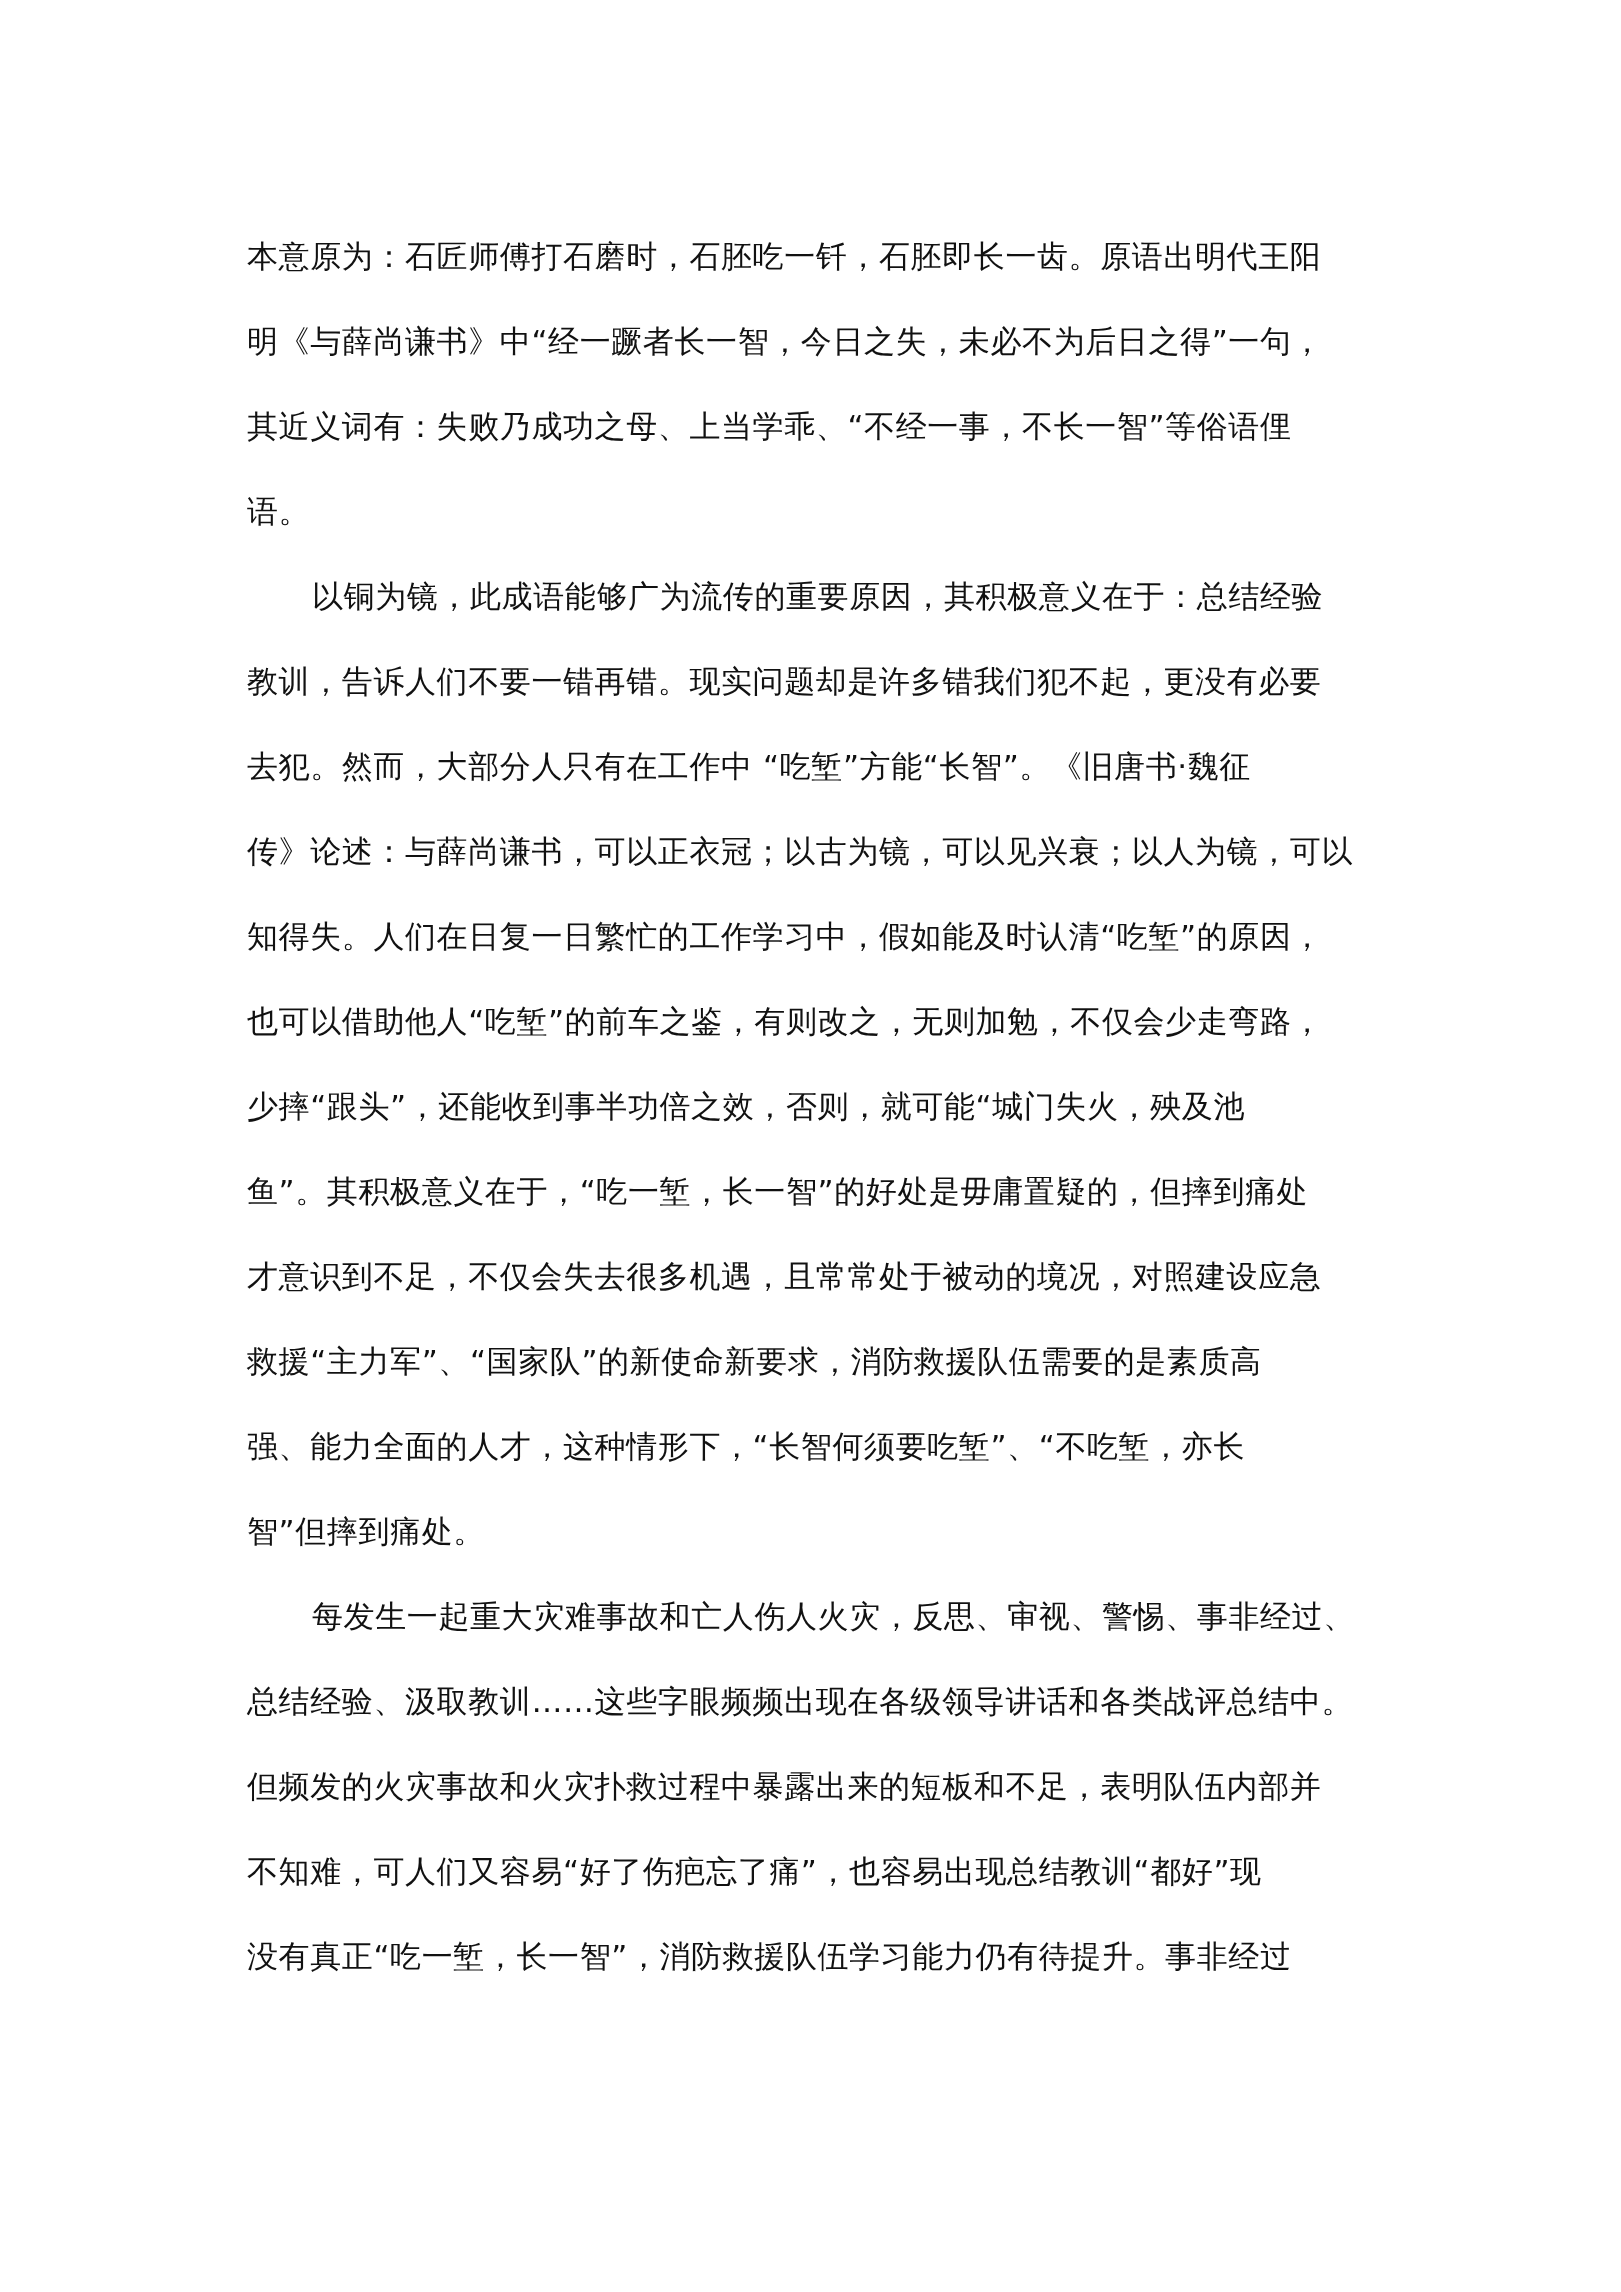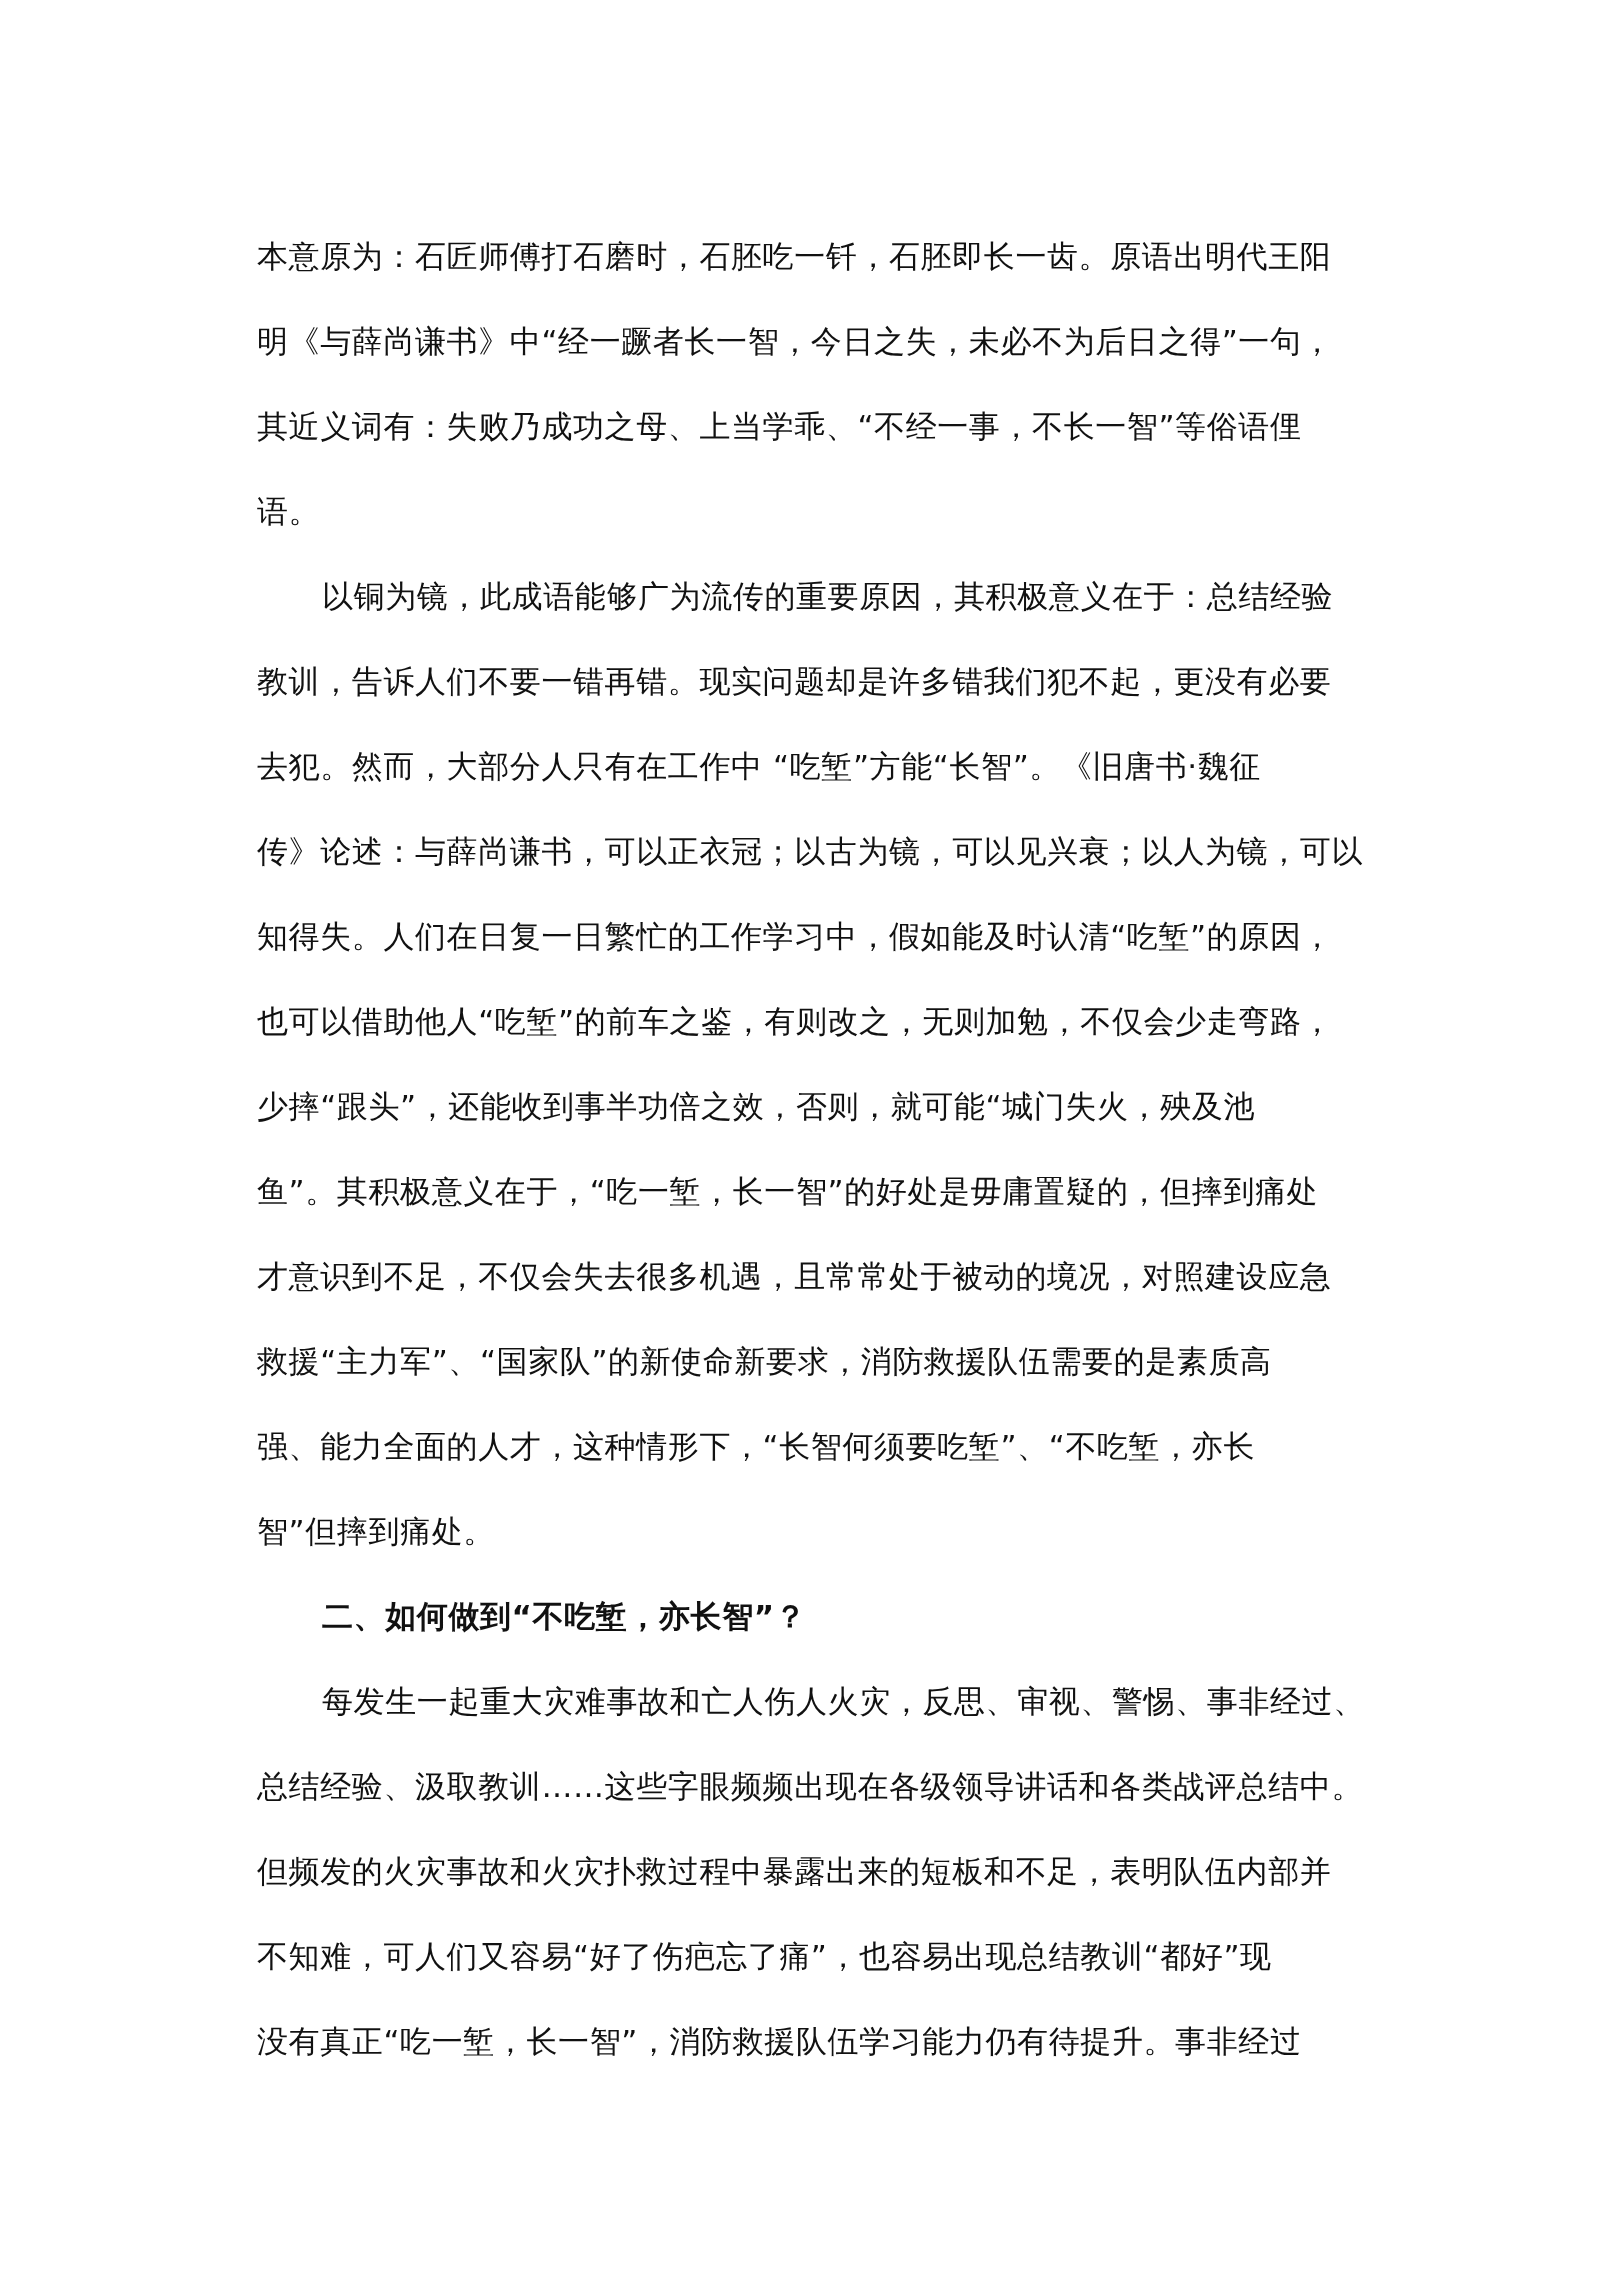--- a/index.html
+++ b/index.html
@@ -29,21 +29,20 @@
       top: 235px;
       width: 1117px;
     }
     .line {
       display: block;
       height: 85px;
       line-height: 43px;
       font-size: 31px;
       white-space: nowrap;
       letter-spacing: 0.6px;
-      margin-left: 10px;
     }
     .line.indent {
       padding-left: 65px;
     }
     .line.heading {
       font-weight: bold;
     }
   </style>
 </head>
 <body>
@@ -66,23 +65,20 @@
       <span class="line">知得失。人们在日复一日繁忙的工作学习中，假如能及时认清“吃堑”的原因，</span>
       <span class="line">也可以借助他人“吃堑”的前车之鉴，有则改之，无则加勉，不仅会少走弯路，</span>
       <span class="line">少摔“跟头”，还能收到事半功倍之效，否则，就可能“城门失火，殃及池</span>
       <span class="line">鱼”。其积极意义在于，“吃一堑，长一智”的好处是毋庸置疑的，但摔到痛处</span>
       <span class="line">才意识到不足，不仅会失去很多机遇，且常常处于被动的境况，对照建设应急</span>
       <span class="line">救援“主力军”、“国家队”的新使命新要求，消防救援队伍需要的是素质高</span>
       <span class="line">强、能力全面的人才，这种情形下，“长智何须要吃堑”、“不吃堑，亦长</span>
       <span class="line">智”但摔到痛处。</span>
     </div>
 
-    <div>
-      <span class="line indent heading">二、如何做到“不吃堑，亦长智”？</span>
-    </div>
 
     <div>
       <span class="line indent">每发生一起重大灾难事故和亡人伤人火灾，反思、审视、警惕、事非经过、</span>
       <span class="line">总结经验、汲取教训……这些字眼频频出现在各级领导讲话和各类战评总结中。</span>
       <span class="line">但频发的火灾事故和火灾扑救过程中暴露出来的短板和不足，表明队伍内部并</span>
       <span class="line">不知难，可人们又容易“好了伤疤忘了痛”，也容易出现总结教训“都好”现</span>
       <span class="line">没有真正“吃一堑，长一智”，消防救援队伍学习能力仍有待提升。事非经过</span>
     </div>
 
   </div>

